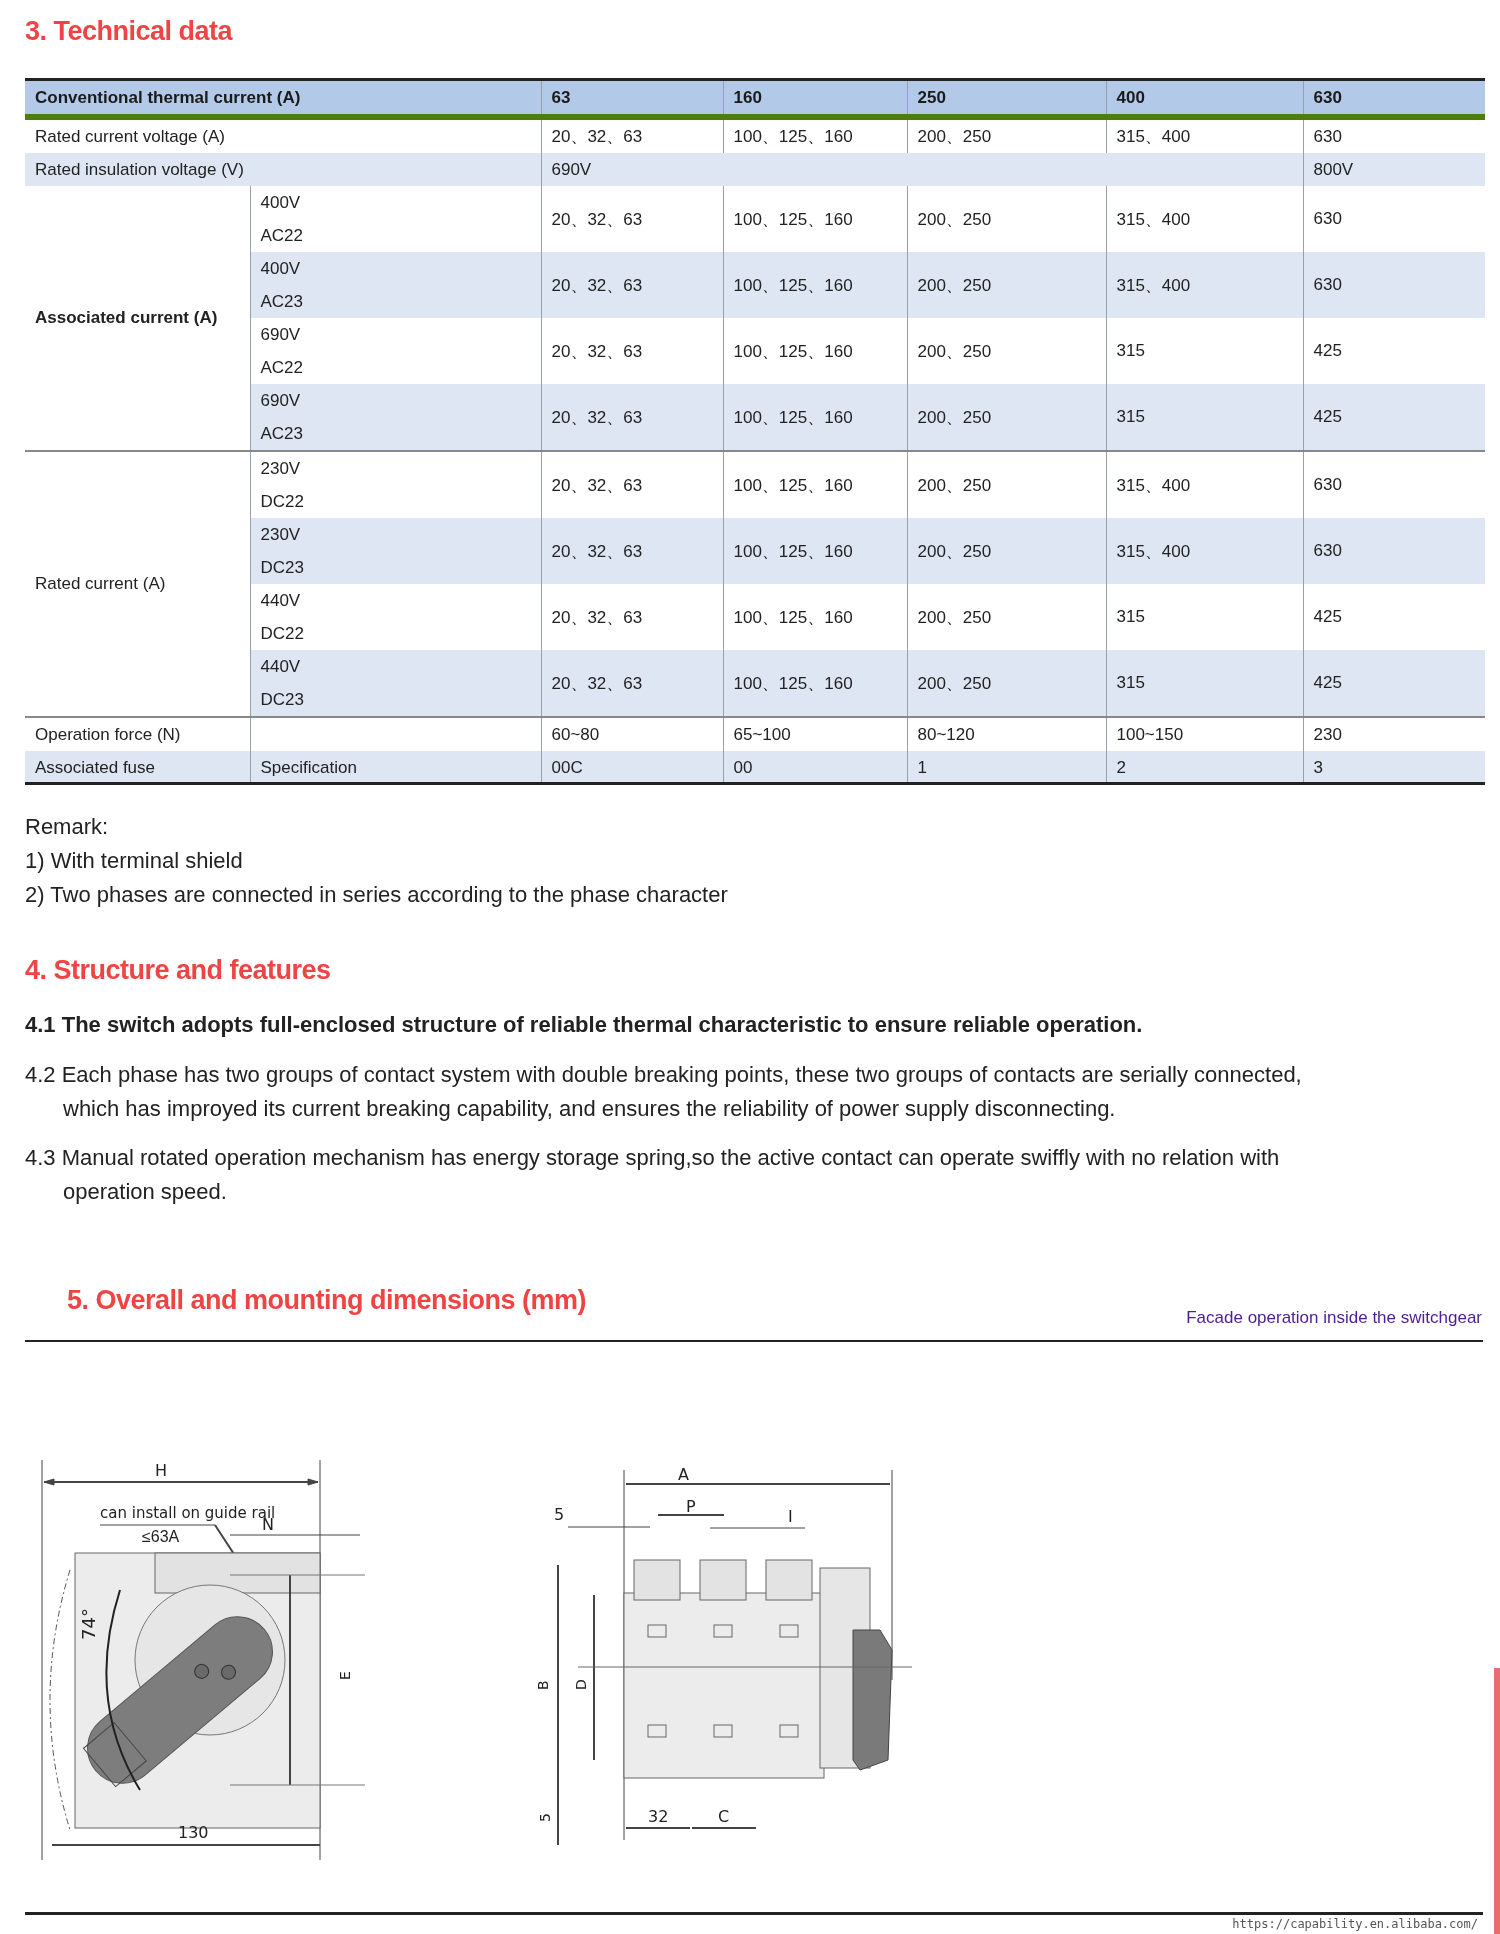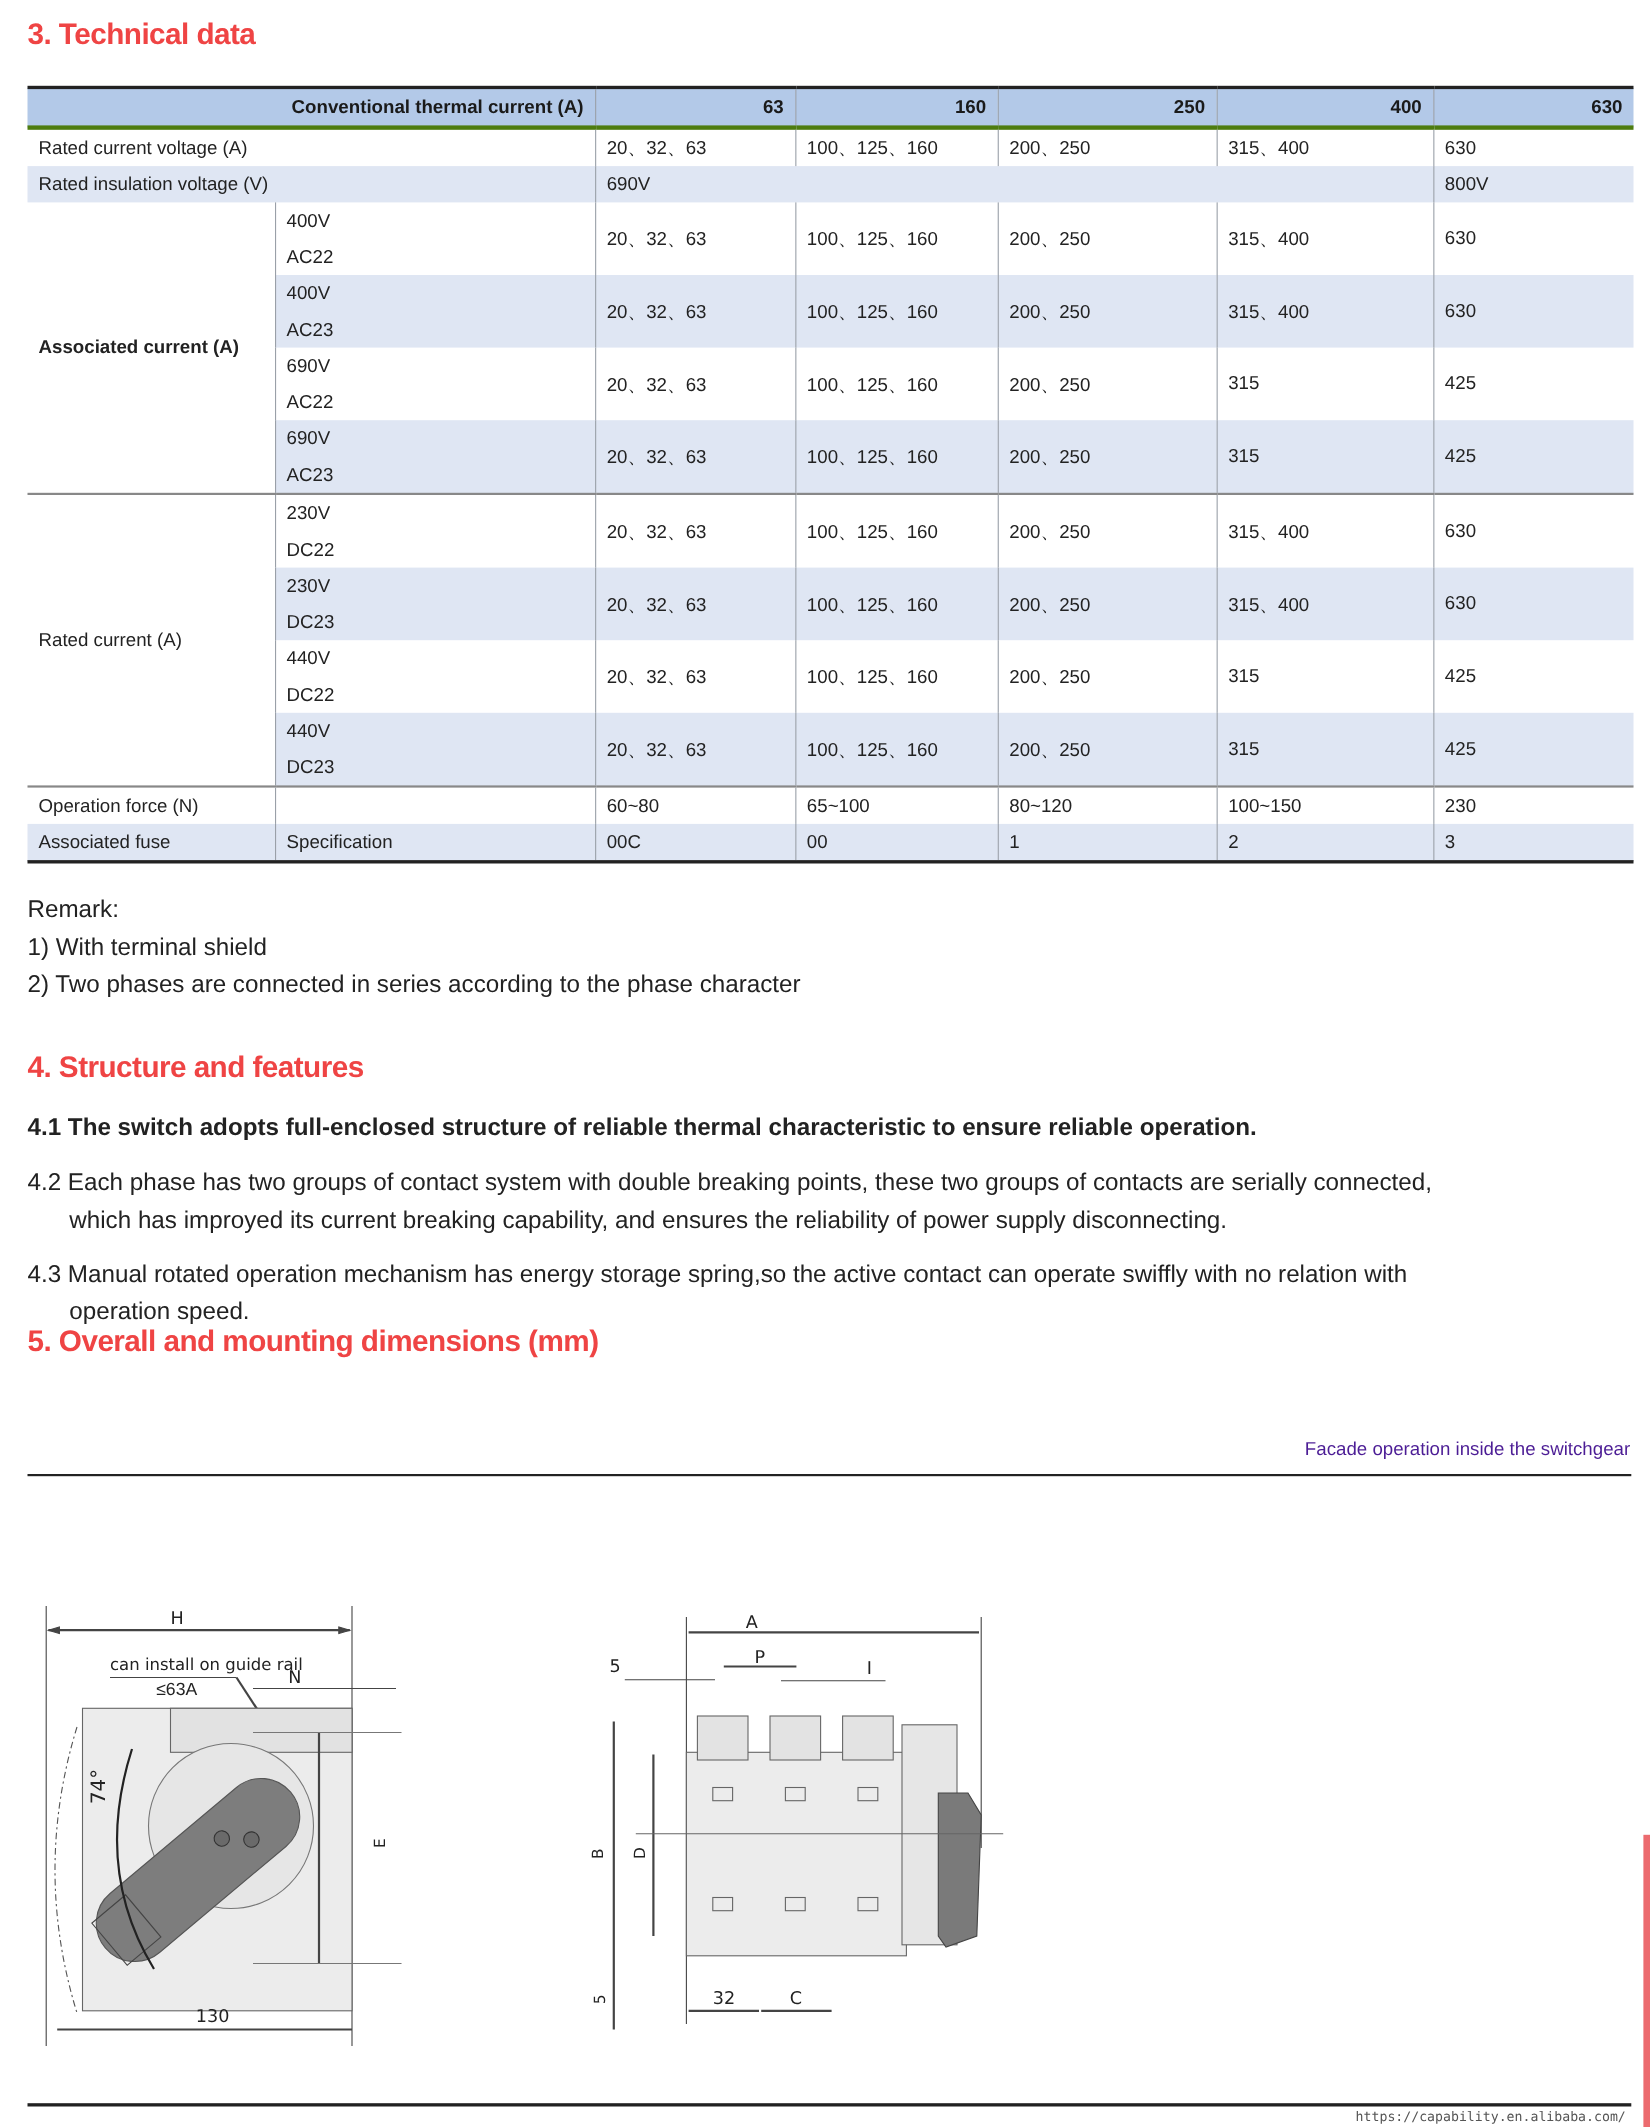--- a/index.html
+++ b/index.html
@@ -2,27 +2,27 @@
 <html><head>
 <meta charset="utf-8">
 <style>
   html, body { margin: 0; padding: 0; background: #ffffff; }
   body { width: 1500px; height: 1934px; position: relative; overflow: hidden;
          font-family: "Liberation Sans", sans-serif; color: #222; }
   .h2 { position: absolute; left: 25px; color: #ef4444; font-weight: bold; font-size: 27px;
         font-family: Liberation Sans, sans-serif; letter-spacing: -0.5px; }
   #sec3 { top: 16px; }
   #sec4 { top: 955px; }
-  #sec5 { top: 1204px; }
+  #sec5 { top: 1285px; margin-left: 42px; }
 
   table.spec { position: absolute; left: 25px; top: 78px; width: 1460px; border-collapse: collapse;
                font-size: 17px; color: #222; }
   table.spec td { padding: 0 10px; height: 33px; vertical-align: middle; }
   table.spec .hdr td { background: #b3c9e8; font-weight: bold; color: #1a1a1a; height: 33px;
-                        border-top: 3px solid #222; border-bottom: 4px solid #4d7c0f; text-align: right; }
+                        border-top: 3px solid #222; border-bottom: 6px solid #4d7c0f; }
   table.spec .shade td.s, table.spec td.shade { background: #dfe6f3; }
   table.spec td.vl { border-left: 1px solid #9aa0a8; }
   table.spec tr.topline td { border-top: 2px solid #888; }
   table.spec tr.last td { border-bottom: 1px solid #888; }
   .sub { line-height: 33px; display: block; }
   .bottomrule { position: absolute; left: 25px; top: 782px; width: 1460px; height: 3px; background: #222; }
 
   .remark { position: absolute; left: 25px; top: 810px; font-size: 22px; line-height: 34px; color: #222; }
   .feat { position: absolute; left: 25px; font-size: 22px; color: #222; line-height: 34px; width: 1440px; }
   .feat .cont { padding-left: 38px; display: block; }

